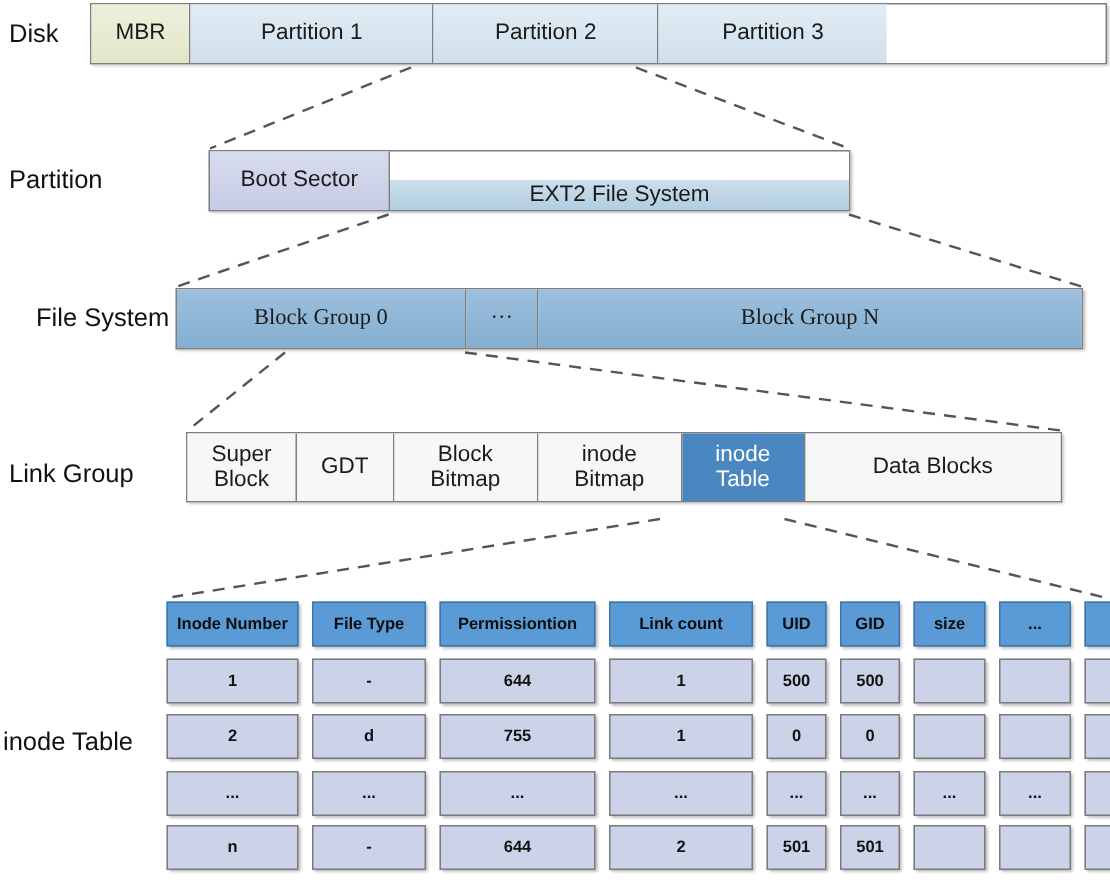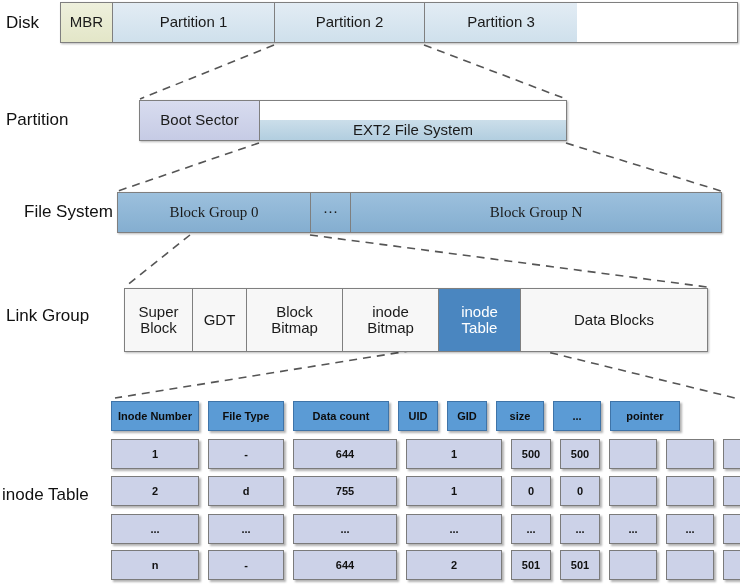--- a/index.html
+++ b/index.html
@@ -44,21 +44,21 @@
   .cell {
     box-sizing: border-box;
     display: flex;
     align-items: center;
     justify-content: center;
     text-align: center;
     border-right: 1px solid #7f7f7f;
     font-size: 15px;
     line-height: 1.08;
     white-space: pre-line;
-    padding: 0 2px;
+    padding: 0 16px;
   }
   .cell:last-child { border-right: none; }
 
   
   .disk-band { left: 60px; top: 2px; width: 678px; height: 41px; }
   .c-mbr {
     background: linear-gradient(to bottom, #eef0dc, #e3e6c8);
   }
   .c-part {
     background: linear-gradient(to bottom, #e2ecf4, #cfe0ec);
@@ -75,21 +75,21 @@
   }
 
   
   .fs-band { left: 117px; top: 192px; width: 605px; height: 41px; }
   .c-bg {
     background: linear-gradient(to bottom, #9cc0dd, #84aed0);
     font-family: Liberation Serif, serif;
   }
 
   
-  .bg-band { left: 124px; top: 288px; width: 584px; height: 64px; }
+  .bg-band { left: 124px; top: 288px; width: 584px; height: 47px; }
   .c-plain {
     background: #f7f7f7;
   }
   .c-inode-table {
     background: #4a86c0;
     color: #ffffff;
     font-weight: 400;
   }
 
   
@@ -184,21 +184,22 @@
 Bitmap</div>
     <div class="cell c-inode-table" style="flex:0 0 82px;">inode
 Table</div>
     <div class="cell c-plain" style="flex:1 1 auto;">Data Blocks</div>
   </div>
 
   <div class="itable" id="inode-table">
       <div class="irow ihead" style="top: 0px;">
         <div class="icell" style="width: 88px;">Inode Number</div>
         <div class="icell" style="width: 76px;">File Type</div>
-        <div class="icell" style="width: 96px;">Data count</div>
+        <div class="icell" style="width: 104px;">Permissiontion</div>
+        <div class="icell" style="width: 96px;">Link count</div>
         <div class="icell" style="width: 40px;">UID</div>
         <div class="icell" style="width: 40px;">GID</div>
         <div class="icell" style="width: 48px;">size</div>
         <div class="icell" style="width: 48px;">...</div>
         <div class="icell" style="width: 70px;">pointer</div>
       </div>
       <div class="irow ibody" style="top: 38px;">
         <div class="icell" style="width: 88px;">1</div>
         <div class="icell" style="width: 76px;">-</div>
         <div class="icell" style="width: 104px;">644</div>

